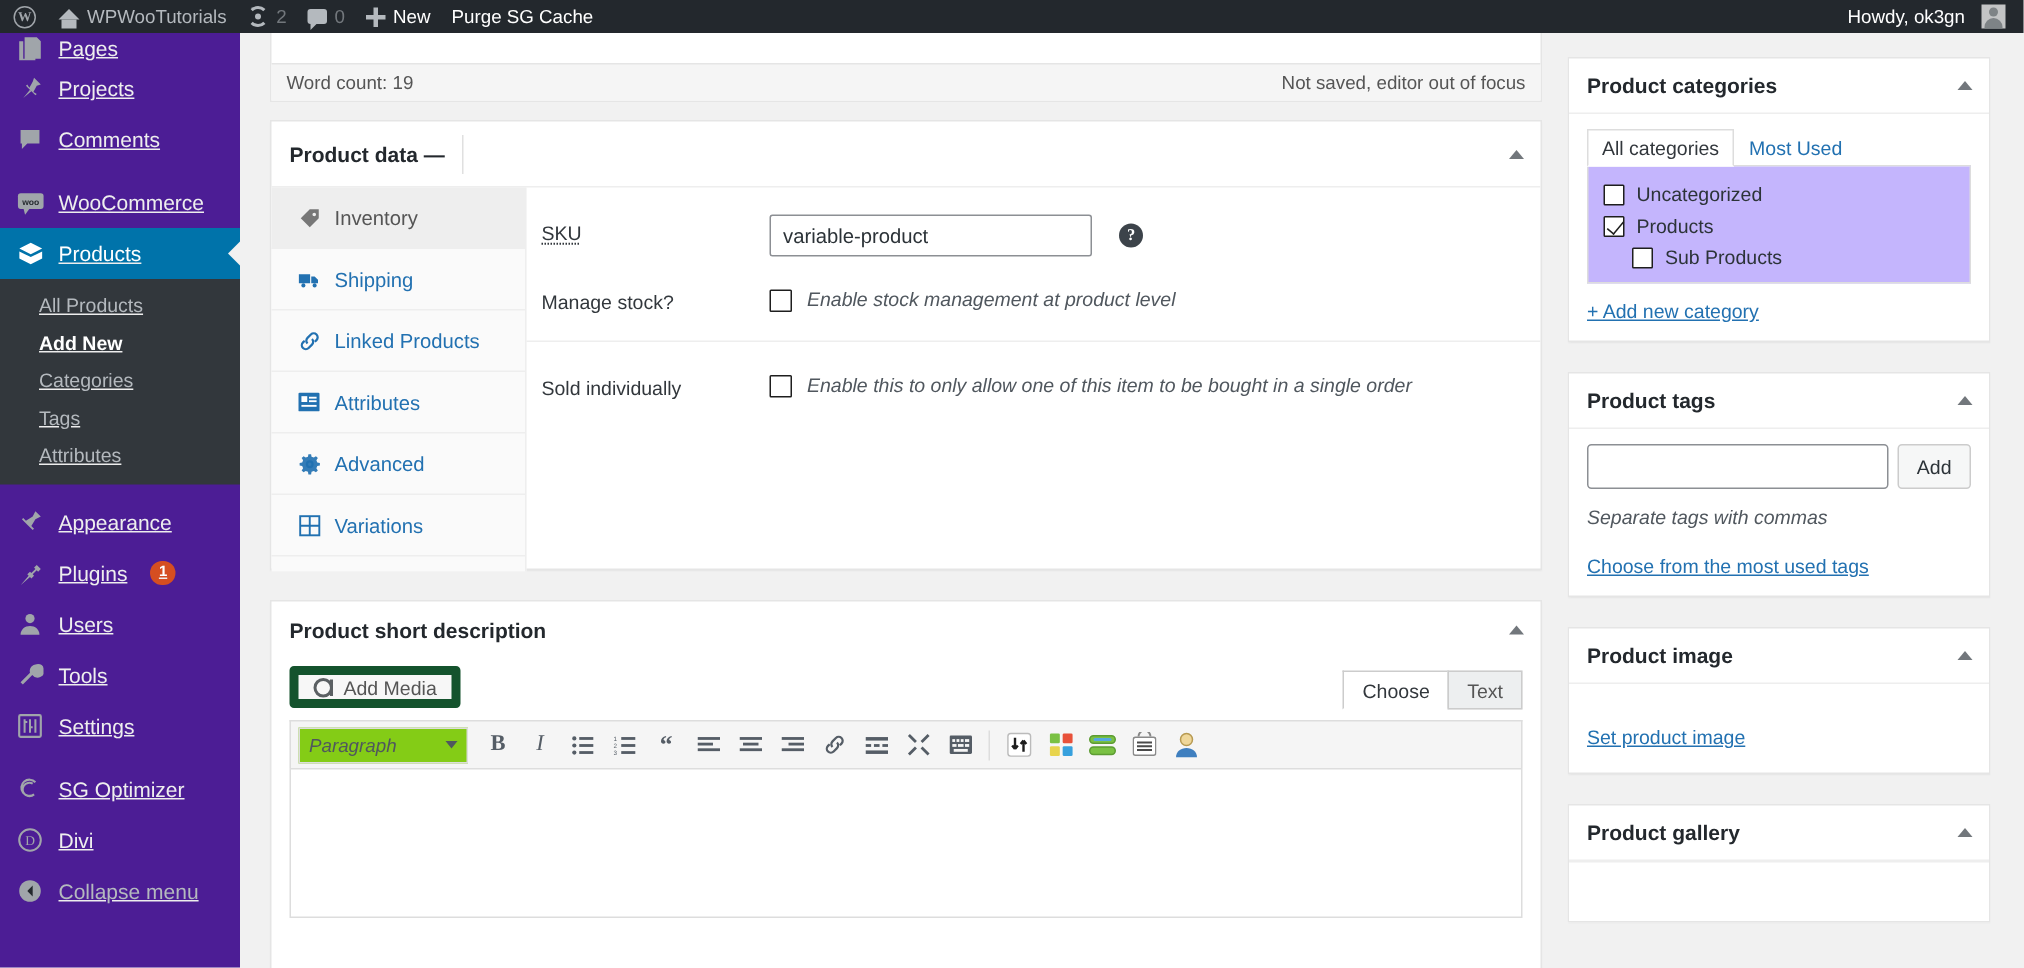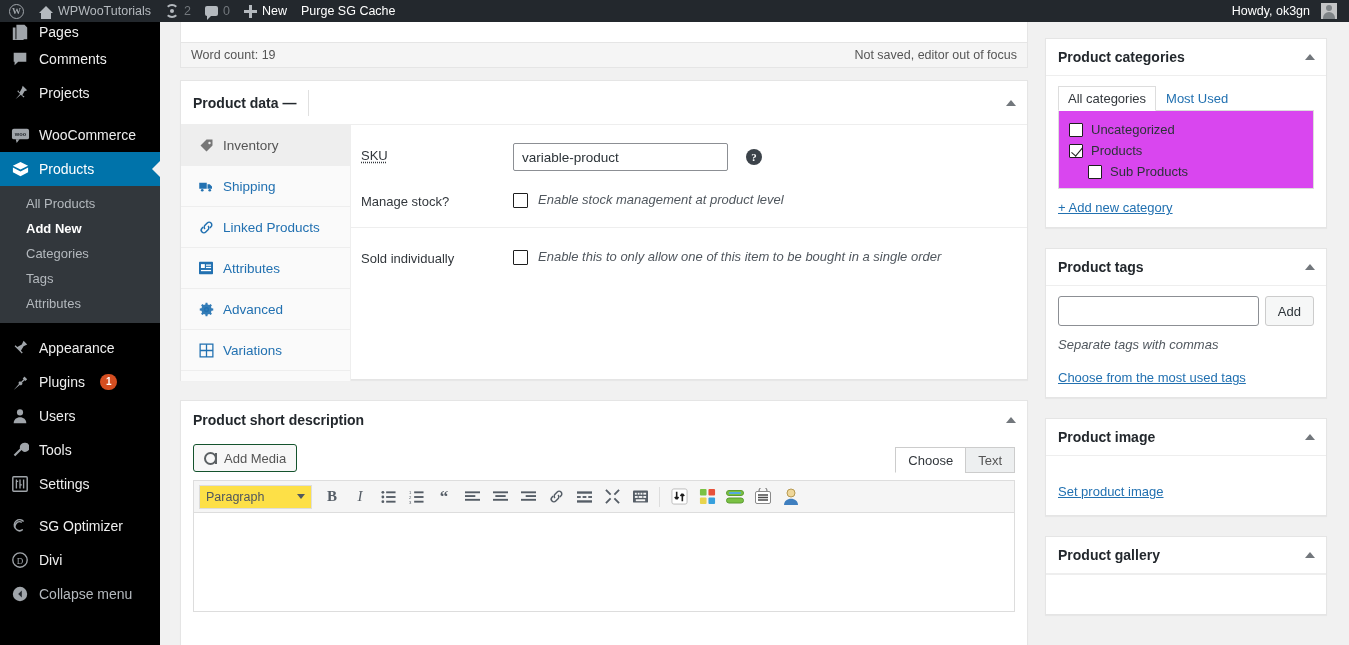--- a/index.html
+++ b/index.html
@@ -77,21 +77,21 @@
     width: 6px; height: 6px; border-radius: 50%; background: #7e8386;
   }
   .avatar-sq::after {
     content: ""; position: absolute; left: 2px; top: 9px;
     width: 12px; height: 8px; border-radius: 6px 6px 0 0; background: #7e8386;
   }
 
   
   #adminmenu {
     position: absolute; top: 22px; left: 0; width: 160px; height: 623px;
-    background: #000000; color: #eee; overflow: hidden;
+    background: #4c1d95; color: #eee; overflow: hidden; text-decoration: underline;
   }
   .menu-top {
     display: flex; align-items: center; height: 34px;
     padding-left: 10px; gap: 9px; font-size: 14px; color: #eee;
     position: relative;
   }
   .menu-top.current { background: #0073aa; color: #fff; }
   .menu-top.current::after {
     content: ""; position: absolute; right: 0; top: 50%;
     transform: translateY(-50%);
@@ -224,21 +224,21 @@
   .chk-desc {
     font-style: italic; color: #50575e; font-size: 13px;
     margin-left: 10px; padding-top: 3px;
   }
 
   
   #shortdesc { left: 20px; top: 378px; width: 848px; height: 267px; }
   .sd-editor { padding: 0 12px 0 12px; }
   .addmedia-btn {
     display: inline-flex; align-items: center; gap: 6px;
-    height: 28px; padding: 0 10px; border: 1px solid #14532d;
+    height: 28px; padding: 0 10px; border: 6px solid #14532d;
     border-radius: 3px; background: #f7f7f7; font-size: 13px;
     color: #555; margin-top: 6px;
   }
   .media-glyph {
     width: 14px; height: 13px; position: relative; flex: none;
   }
   .media-glyph::before {
     content: ""; position: absolute; left: 0; top: 0;
     width: 9px; height: 9px; border-radius: 50%;
     border: 2px solid #5b6063;
@@ -255,23 +255,23 @@
     border: 1px solid #ccc; display: flex; align-items: center;
     background: #edeff0; margin-left: -1px;
   }
   .vt-tab.active { background: #fff; border-bottom-color: #fff; color: #32373c; }
   .mce-toolbar {
     border: 1px solid #ddd; border-bottom: none; background: #f5f5f5;
     height: 32px; display: flex; align-items: center; gap: 4px;
     padding: 0 5px; margin-top: 8px;
   }
   .fmt-select {
-    width: 113px; height: 24px; background: #fde047; border: 1px solid #ddd;
+    width: 113px; height: 24px; background: #84cc16; border: 1px solid #ddd;
     font-size: 12.5px; color: #50575e; display: flex; align-items: center;
-    padding: 0 6px; justify-content: space-between; margin-right: 4px;
+    padding: 0 6px; justify-content: space-between; margin-right: 4px; font-style: italic;
   }
   .fmt-select .caret {
     width: 0; height: 0; border-left: 4px solid transparent;
     border-right: 4px solid transparent; border-top: 5px solid #50575e;
   }
   .tb-btn {
     width: 24px; height: 24px; display: flex; align-items: center;
     justify-content: center; color: #555d66; flex: none;
   }
   .tb-sep { width: 1px; height: 20px; background: #ddd; margin: 0 3px; }
@@ -287,21 +287,21 @@
   .cat-tabs { display: flex; border-bottom: 1px solid #ddd; margin-bottom: 0; }
   .cat-tab {
     padding: 4px 9px; font-size: 13px; color: #2271b1;
     border: 1px solid transparent; margin-bottom: -1px;
   }
   .cat-tab.active {
     background: #fff; border-color: #ddd; border-bottom-color: #fff;
     color: #32373c;
   }
   .cat-list {
-    border: 1px solid #ddd; border-top: none; background: #d946ef;
+    border: 1px solid #ddd; border-top: none; background: #c4b5fd;
     padding: 8px 10px; height: 78px;
   }
   .cat-item {
     display: flex; align-items: center; gap: 8px;
     font-size: 13px; color: #2c3338; padding: 3px 0;
   }
   .cat-item.child { padding-left: 19px; }
   .link-blue {
     color: #2271b1; font-size: 13px; text-decoration: underline;
     display: inline-block; margin-top: 11px;
@@ -360,33 +360,33 @@
       <svg width="18" height="18" viewBox="0 0 20 20" fill="currentColor">
           <path d="M6 2h9l3 3v13H6V2zm-4 3h3v13h9v1H2V5z"></path>
         </svg>
     </span>
     <span>Pages</span>
   </div>
 
   <div class="menu-top">
     <span class="menu-ico">
       <svg width="18" height="18" viewBox="0 0 20 20" fill="currentColor">
+          <path d="M13 2l5 5-3 1-2.5 4.5L15 14l-1 1-4-4-5 6 6-5-4-4 1-1 1.5 2.5L12 5l1-3z"></path>
+        </svg>
+    </span>
+    <span>Projects</span>
+  </div>
+
+  <div class="menu-top">
+    <span class="menu-ico">
+      <svg width="18" height="18" viewBox="0 0 20 20" fill="currentColor">
           <path d="M3 3h14v10H8l-4 4v-4H3V3z"></path>
         </svg>
     </span>
     <span>Comments</span>
-  </div>
-
-  <div class="menu-top">
-    <span class="menu-ico">
-      <svg width="18" height="18" viewBox="0 0 20 20" fill="currentColor">
-          <path d="M13 2l5 5-3 1-2.5 4.5L15 14l-1 1-4-4-5 6 6-5-4-4 1-1 1.5 2.5L12 5l1-3z"></path>
-        </svg>
-    </span>
-    <span>Projects</span>
   </div>
 
   <div class="menu-sep"></div>
 
   <div class="menu-top">
     <span class="menu-ico">
       <svg width="19" height="19" viewBox="0 0 20 20">
           <rect x="1" y="3" width="18" height="11" rx="2" fill="#a0a5aa"></rect>
           <path d="M5 14l1 4 3-4z" fill="#a0a5aa"></path>
           <text x="10" y="11" font-size="6" fill="#23282d" text-anchor="middle" font-family="Liberation Sans, sans-serif" font-weight="bold">woo</text>

